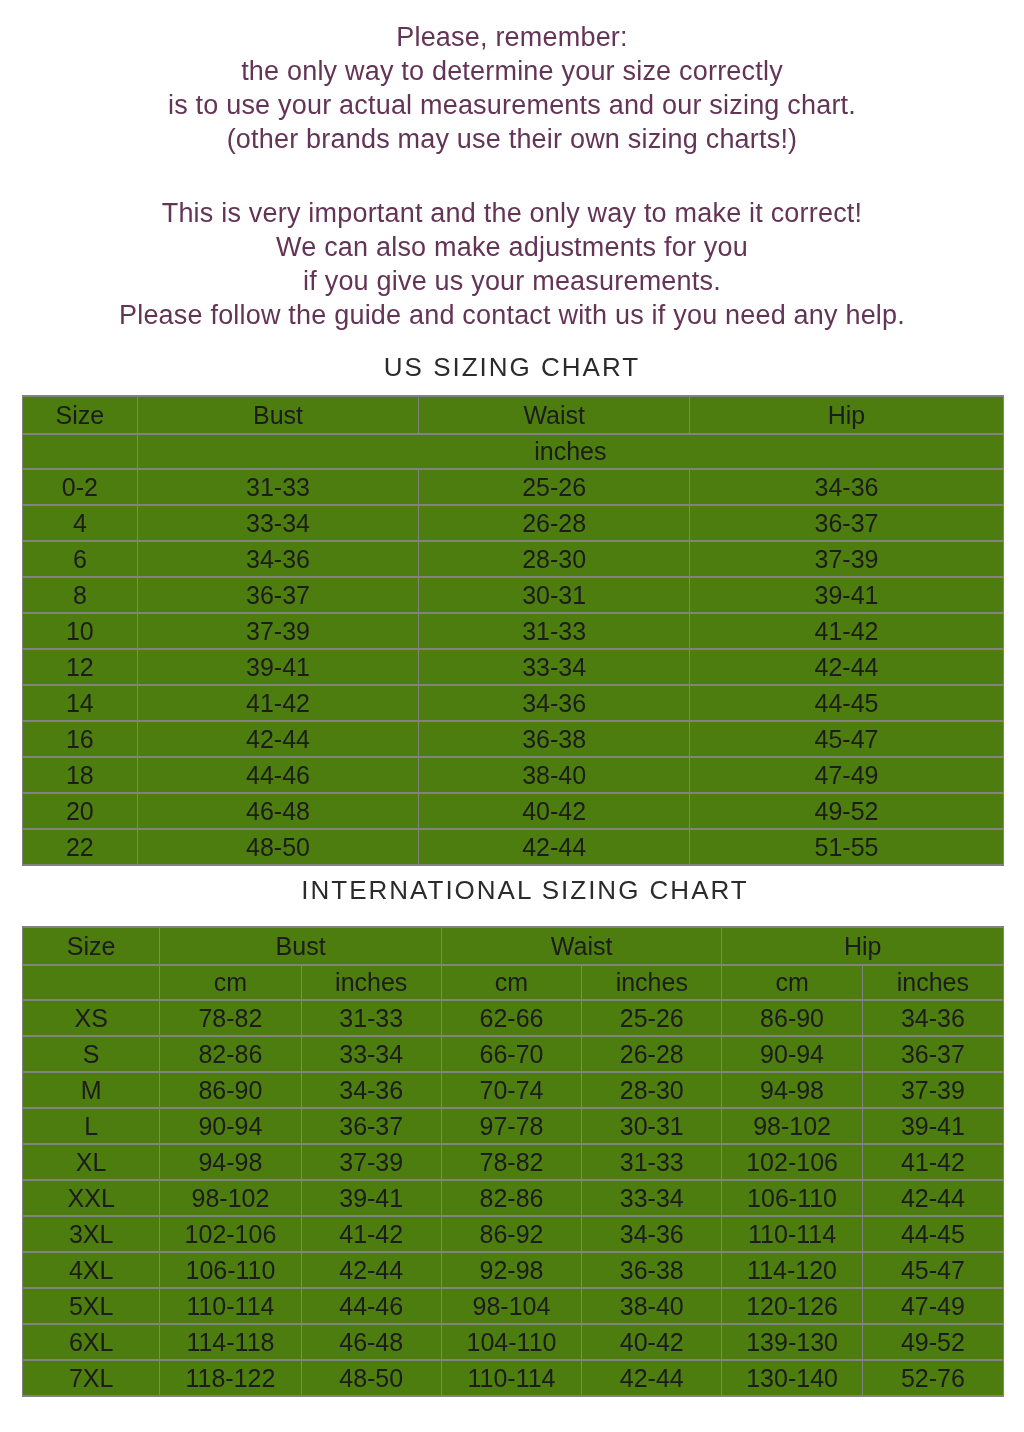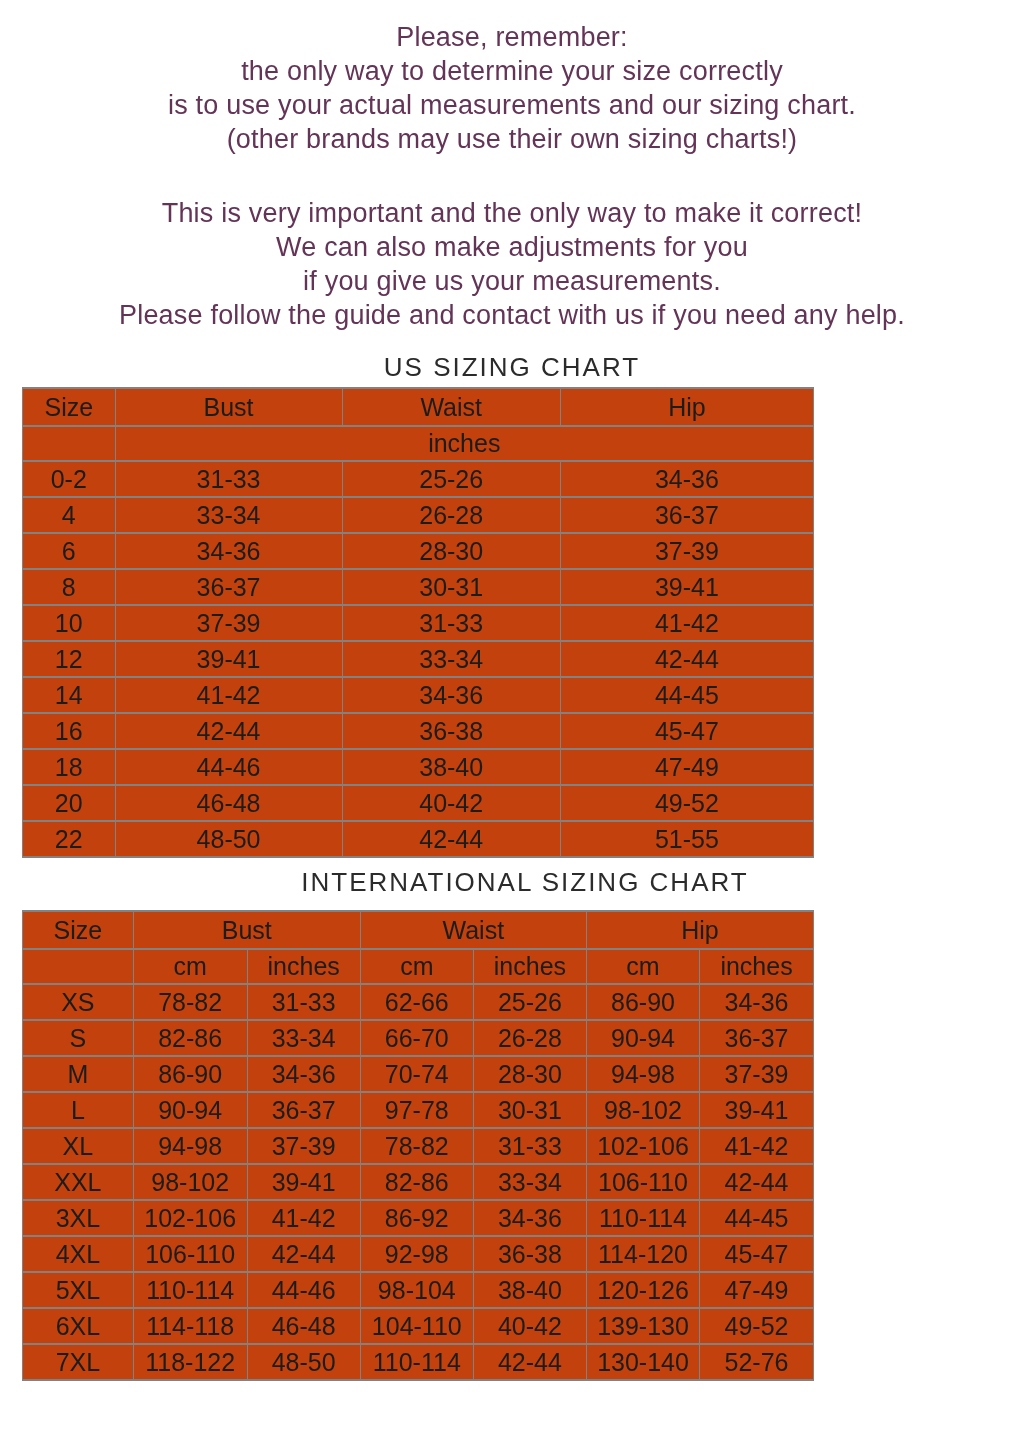--- a/index.html
+++ b/index.html
@@ -25,28 +25,28 @@
     letter-spacing:0.2px;
   }
   .intro .para + .para{margin-top:40px;}
   .section-title{
     text-align:center;
     color:var(--title);
     font-size:26px;
     letter-spacing:2px;
     font-weight:400;
   }
-  .us-title{margin-top:20px;margin-bottom:4px;}
-  .intl-title{margin-top:9px;margin-bottom:12px;padding-left:26px;}
+  .us-title{margin-top:20px;margin-bottom:12px;}
+  .intl-title{margin-top:9px;margin-bottom:20px;padding-left:26px;}
   table.data-table{
     border-collapse:collapse;
     table-layout:fixed;
-    width:792px;
+    width:982px;
     margin-left:22px;
-    background:#c2410c;
+    background:#4d7c0f;
   }
   .data-table td{
     border:1px solid var(--border);
     border-top:2px solid var(--border);
     border-bottom:2px solid var(--border);
     text-align:center;
     vertical-align:middle;
     color:var(--table-text);
     font-size:25px;
     height:34px;

